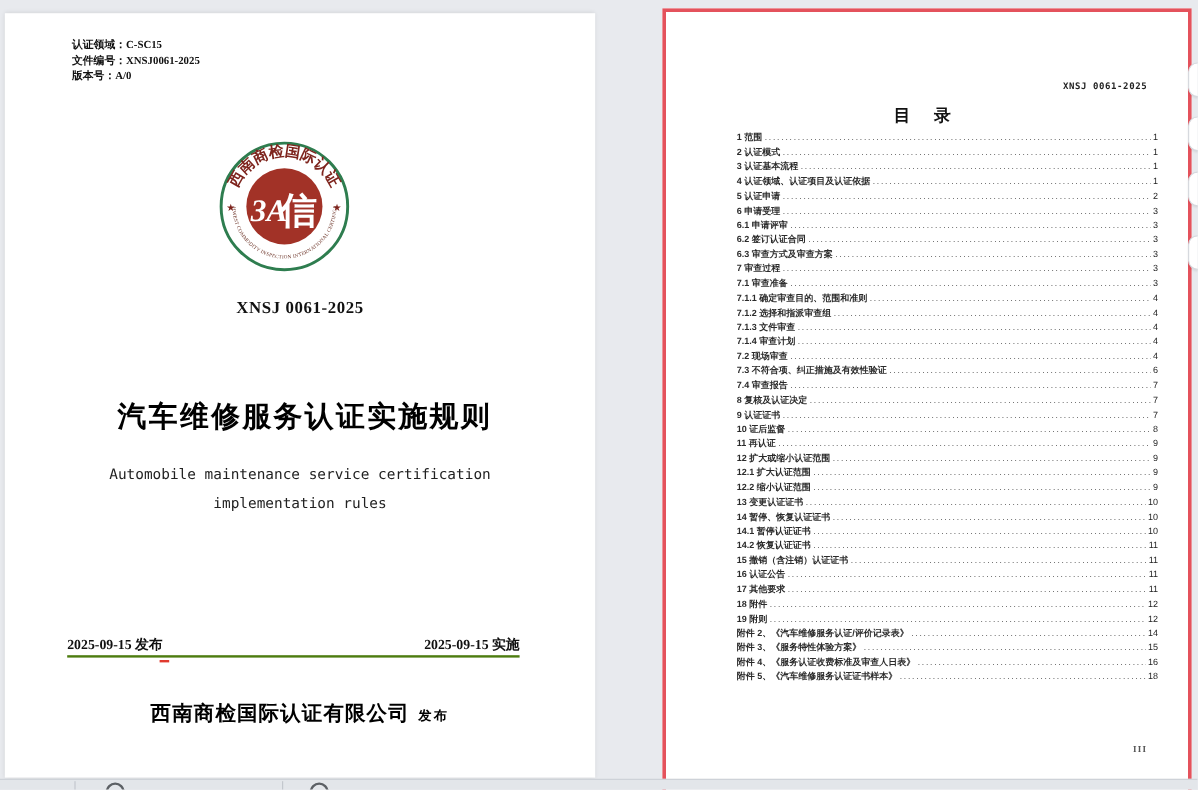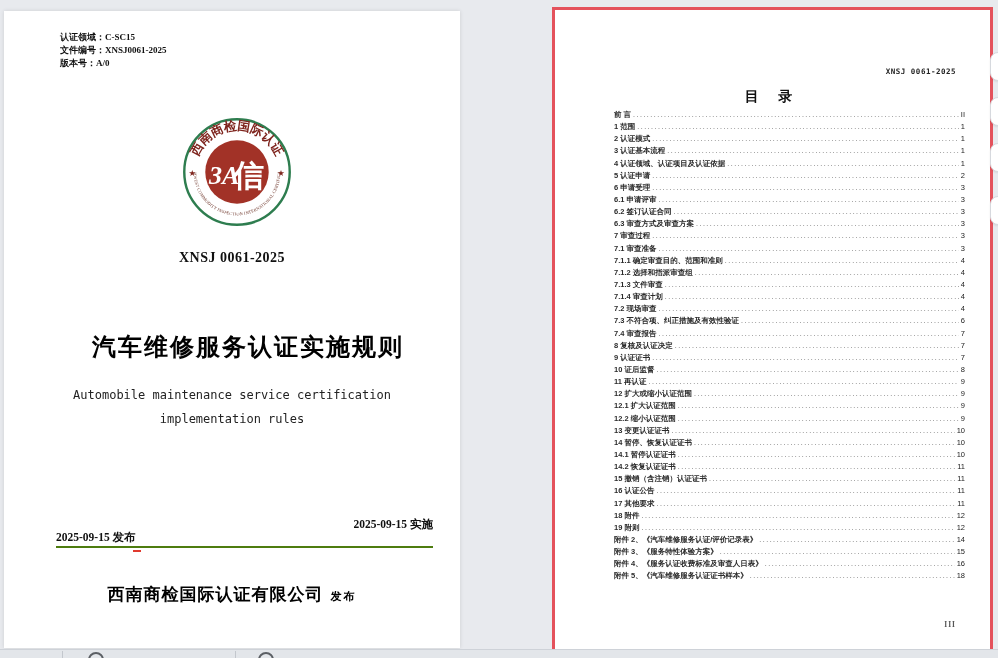--- a/index.html
+++ b/index.html
@@ -3,47 +3,47 @@
 <meta charset="utf-8">
 <style>
   html,body{margin:0;padding:0;}
   body{
     width:998px;height:658px;position:relative;overflow:hidden;
     background:#e8eaee;
     font-family:"Liberation Sans",sans-serif;
   }
   
   .page{position:absolute;background:#fff;}
-  #cover-page{left:4px;top:11px;width:456px;height:637px;box-shadow:0 0 4px rgba(0,0,0,.12);}
+  #cover-page{left:4px;top:11px;width:456px;height:637px;box-shadow:0 0 4px rgba(0,0,0,.12);padding-left:36px;}
   .cover-meta{
     position:absolute;left:56px;top:20px;
     font-family:"Liberation Serif",serif;font-weight:bold;font-size:9px;line-height:13px;color:#111;
   }
   .seal{position:absolute;left:177px;top:105px;width:112px;height:112px;}
   .cover-docnum{
     position:absolute;left:0;top:239px;width:100%;text-align:center;
     font-family:"Liberation Serif",serif;font-weight:bold;font-size:14px;color:#111;letter-spacing:.5px;
   }
   .cover-title{
-    position:absolute;left:16px;top:320px;width:100%;text-align:center;
+    position:absolute;left:4px;top:320px;width:100%;text-align:center;
     font-family:"Liberation Sans",sans-serif;font-weight:bold;font-size:24px;color:#000;letter-spacing:2px;
   }
   .cover-en{
     position:absolute;left:0;width:100%;text-align:center;
     font-family:"DejaVu Sans Mono",monospace;font-size:12px;color:#222;
   }
   #cover-en-1{top:377px;}
   #cover-en-2{top:401px;}
   .date-line{
     position:absolute;left:52px;top:520px;width:377px;height:15px;
     border-bottom:2px solid #4d7c0f;
     font-family:"Liberation Serif",serif;font-weight:bold;font-size:11.5px;color:#111;
   }
   .date-line .issue{position:absolute;left:0;bottom:1px;}
-  .date-line .impl{position:absolute;right:0;bottom:14px;}
+  .date-line .impl{position:absolute;right:0;bottom:1px;}
   .proof-mark{position:absolute;left:129px;top:539px;width:8px;height:2px;background:#e03a2f;}
   .publisher-line{
     position:absolute;left:0;top:553px;width:100%;text-align:center;color:#000;
     font-family:"Liberation Sans",sans-serif;font-weight:bold;margin-top:19px;
   }
   .publisher-line .pub-name{font-size:17px;letter-spacing:1px;}
   .publisher-line .pub-suffix{font-size:11px;margin-left:7px;letter-spacing:2px;}
   
   #toc-page{
     left:552px;top:7px;width:435px;height:651px;
@@ -132,25 +132,20 @@
   <div class="publisher-line">
     <span class="pub-name">西南商检国际认证有限公司</span><span class="pub-suffix">发布</span>
   </div>
 </div>
 
 <div class="page" id="toc-page">
   <div class="toc-docnum">XNSJ 0061-2025</div>
   <div class="toc-title">目  录</div>
   <div class="toc-list">
       <div class="toc-row">
-        <span class="toc-label">前  言</span>
-        <span class="toc-leader">................................................................................................................................................................</span>
-        <span class="toc-page-num">II</span>
-      </div>
-      <div class="toc-row">
         <span class="toc-label">1  范围</span>
         <span class="toc-leader">................................................................................................................................................................</span>
         <span class="toc-page-num">1</span>
       </div>
       <div class="toc-row">
         <span class="toc-label">2  认证模式</span>
         <span class="toc-leader">................................................................................................................................................................</span>
         <span class="toc-page-num">1</span>
       </div>
       <div class="toc-row">

